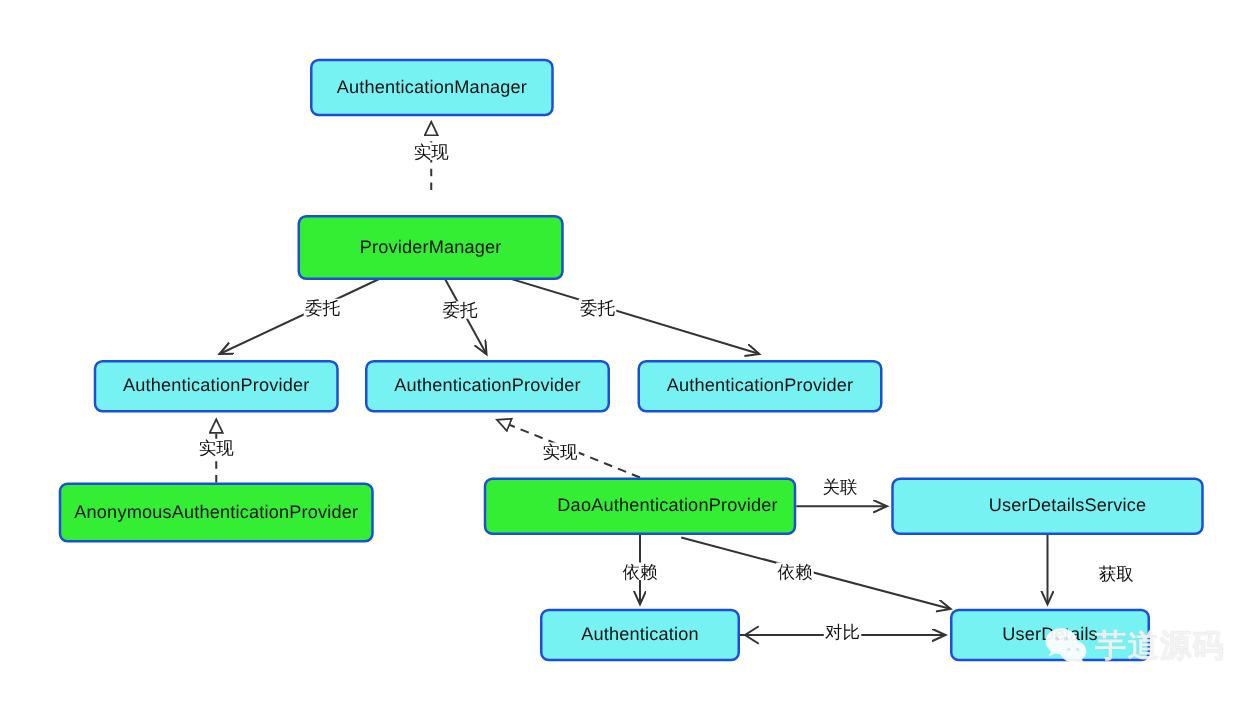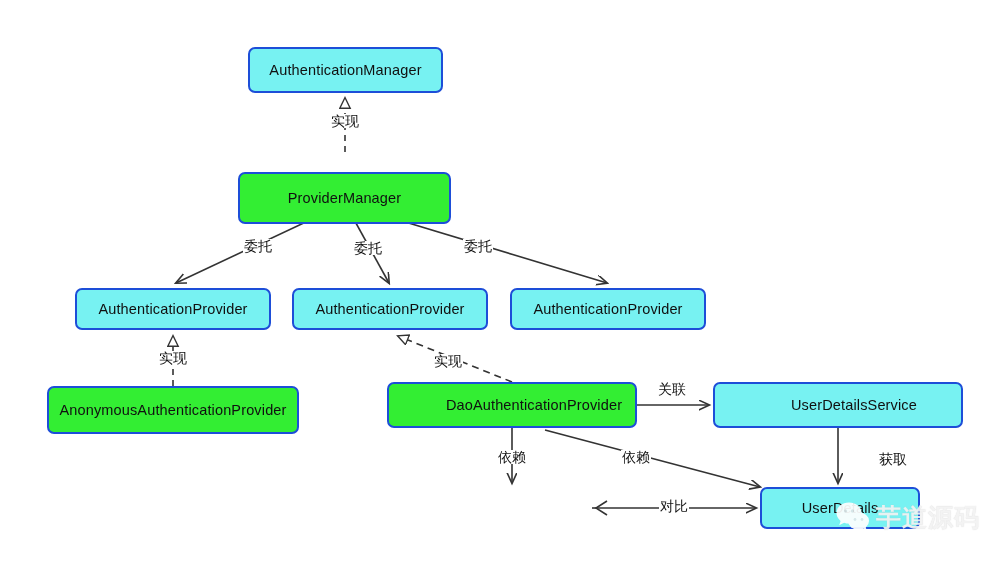--- a/index.html
+++ b/index.html
@@ -172,20 +172,23 @@
   </div>
 
   <div class="node green" style="left:387px; top:382px; width:250px; height:46px;padding-left:44px;">
     <span>DaoAuthenticationProvider</span>
   </div>
 
   <div class="node cyan" style="left:713px; top:382px; width:250px; height:46px;padding-left:32px;">
     <span>UserDetailsService</span>
   </div>
 
+  <div class="node cyan" style="left:432px; top:487px; width:160px; height:42px;">
+    <span>Authentication</span>
+  </div>
 
   <div class="node cyan" style="left:760px; top:487px; width:160px; height:42px;">
     <span>UserDetails</span>
   </div>
 
   <div class="edge-label" style="left:330px; top:114px;">实现</div>
 
   <div class="edge-label" style="left:243px; top:239px;">委托</div>
 
   <div class="edge-label" style="left:353px; top:241px;">委托</div>

